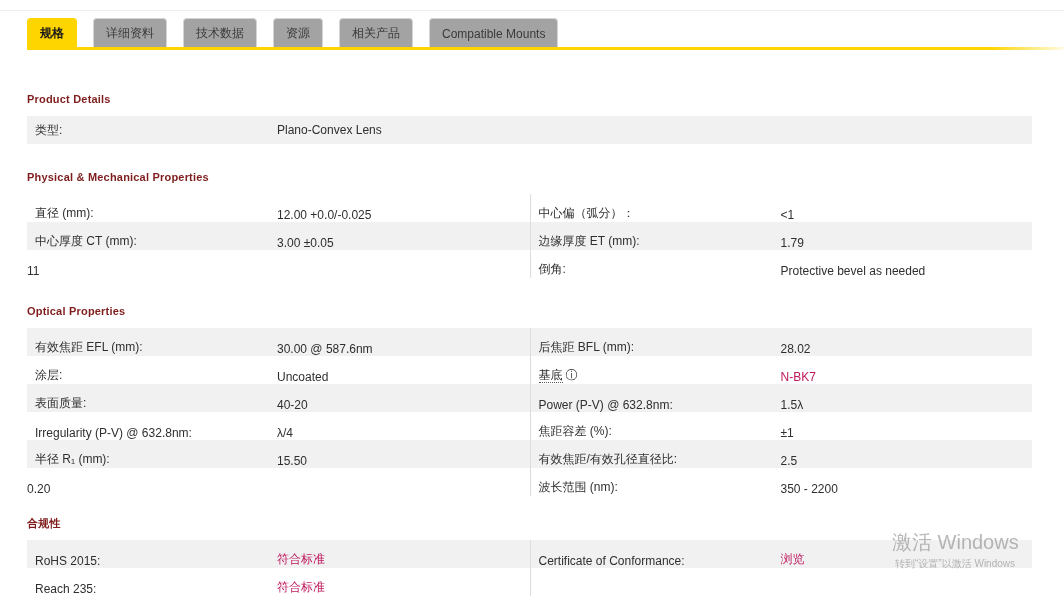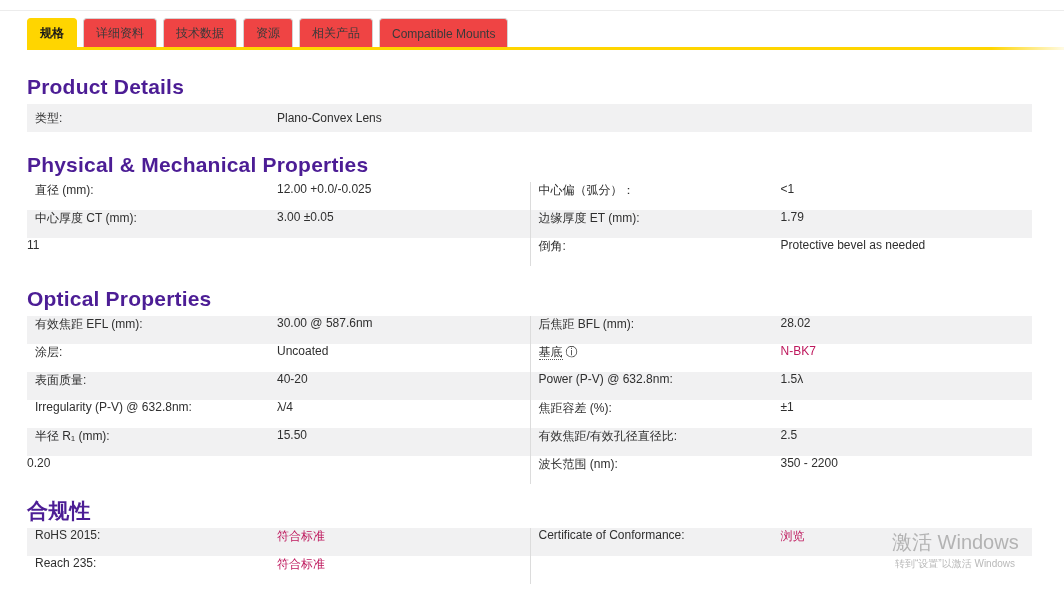--- a/index.html
+++ b/index.html
@@ -14,28 +14,28 @@
     background:#ffffff;
     overflow:hidden;
   }
   .top-hairline {
     position:absolute; top:10px; left:0; right:0;
     height:1px; background:#ececec;
   }
   
   .tabbar {
     position:absolute; top:18px; left:27px;
-    display:flex; align-items:flex-end; gap:6px;
+    display:flex; align-items:flex-end; gap:16px;
   }
   .tab {
     height:30px;
     padding:0 12px;
     display:flex; align-items:center;
     font-size:12px; color:#3a3a3a;
-    background:#ef4444;
+    background:#a3a3a3;
     border:1px solid #d4d4d4;
     border-bottom:none;
     border-radius:4px 4px 0 0;
     cursor:pointer;
     white-space:nowrap;
   }
   .tab.active {
     background:#ffd500;
     border-color:#ffd500;
     color:#191919;
@@ -45,39 +45,39 @@
     position:absolute; top:47px; left:27px; right:0;
     height:3px;
     background:linear-gradient(90deg,#ffd500 0%,#ffd500 93%,rgba(255,213,0,0.1) 100%);
   }
   
   .content {
     position:absolute; top:78px; left:27px;
     width:1005px;
   }
   h2.section-title {
-    font-size:21px; font-weight:bold; color:#4c1d95;
+    font-size:11px; font-weight:bold; color:#7f1d1d;
     letter-spacing:.2px;
-    margin:0 0 8px 0;
+    margin:12px 0 8px 0;
     line-height:18px;
   }
   h2.section-title.spaced { margin-top:24px; }
   h2.section-title.compliance { margin-top:18px; }
   .spec-table { width:100%; margin-bottom:2px; }
   .row {
     display:flex; width:100%;
     min-height:28px;
     align-items:stretch;
     background:#ffffff;
     font-size:12px;
   }
   .row.shade { background:#f1f1f2; }
   .half {
     width:50%;
-    display:flex; align-items:flex-start;
+    display:flex; align-items:flex-end;
   }
   .half.right { border-left:1px solid #dcdcdc; }
   .full { width:100%; display:flex; align-items:center; }
   .lbl {
     flex:0 0 250px;
     padding-left:8px;
     color:#2f2f2f;
   }
   .val { flex:1; color:#2f2f2f; padding-right:6px; }
   .link { color:#be185d; cursor:pointer; }

